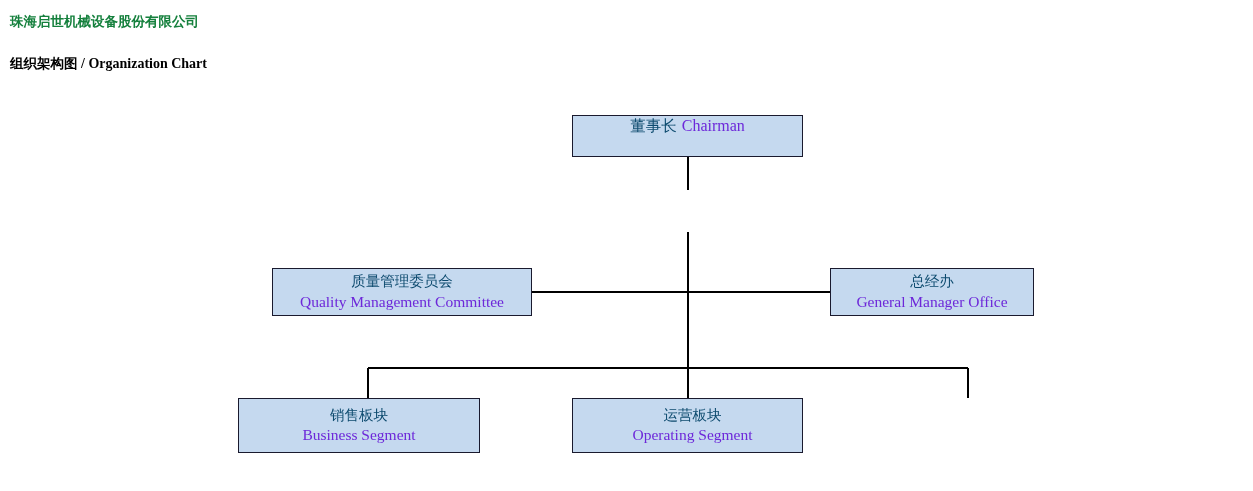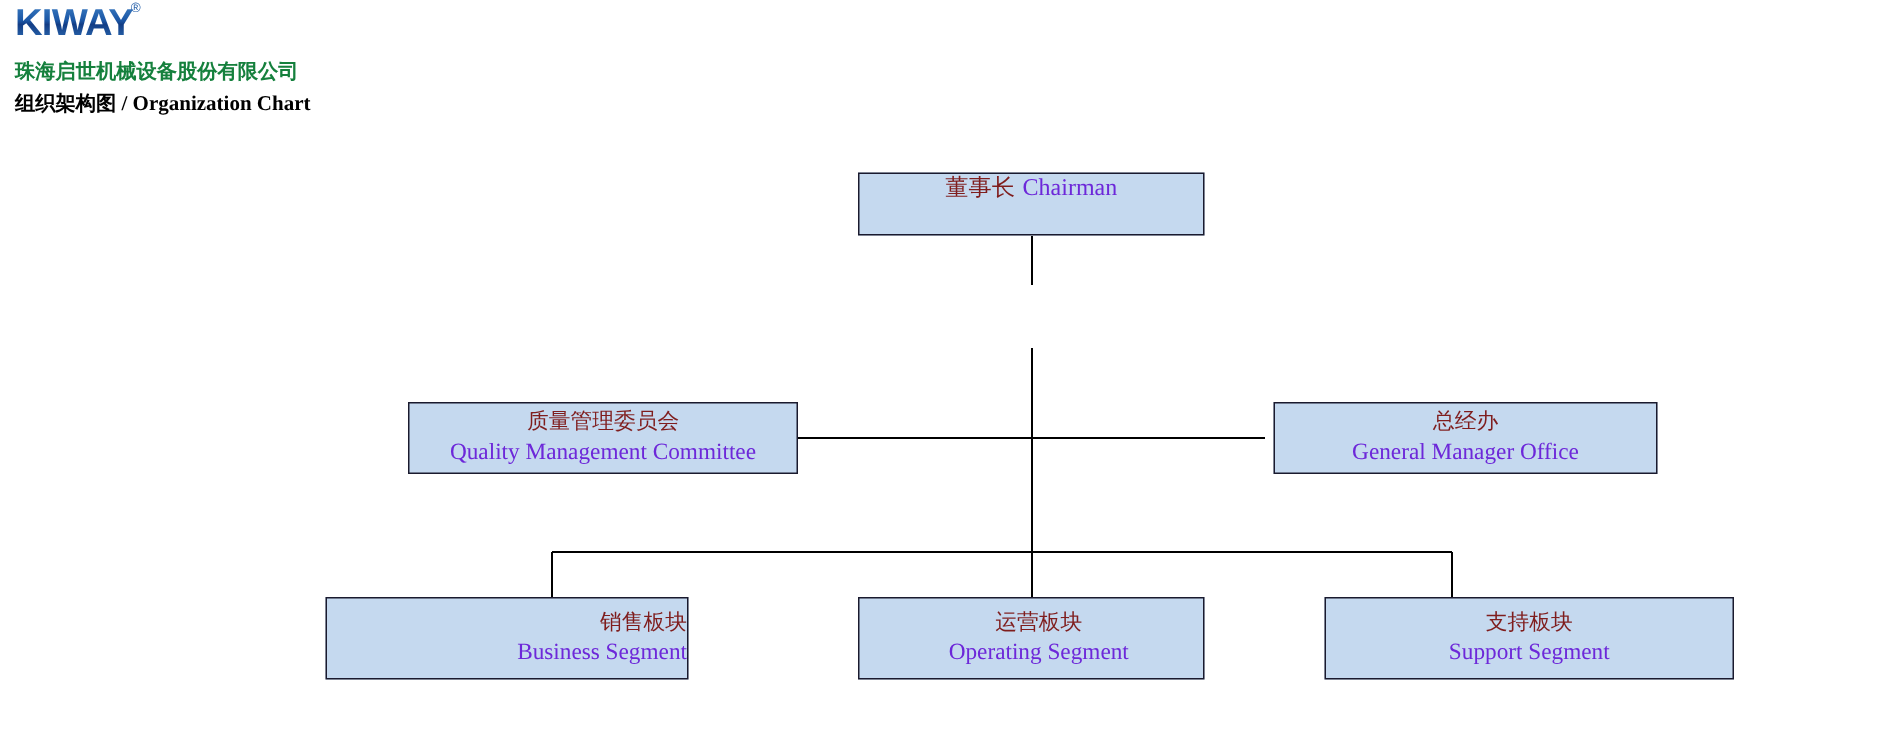--- a/index.html
+++ b/index.html
@@ -59,21 +59,21 @@
     font-family: "DejaVu Sans", "Liberation Sans", sans-serif;
     font-weight: bold;
     font-size: 13.5px;
     color: #15803d;
     margin-top: 11px;
     white-space: nowrap;
     letter-spacing: 0px;
   }
   .chart-title {
     font-size: 13.5px;
-    margin-top: 3px;
+    margin-top: 24px;
     white-space: nowrap;
     color: #000000;
   }
   .chart-title .zh {
     font-family: "DejaVu Sans", "Liberation Sans", sans-serif;
     font-weight: bold;
     font-size: 13.5px;
   }
   .chart-title .en {
     font-family: "Liberation Serif", "DejaVu Serif", serif;
@@ -105,21 +105,21 @@
     display: flex;
     flex-direction: column;
     align-items: center;
     justify-content: center;
     text-align: center;
     line-height: 1.28;
   }
   .node .zh {
     font-family: "DejaVu Sans", "Liberation Sans", sans-serif;
     font-size: 14.5px;
-    color: #7f1d1d;
+    color: #0c4a6e;
     display: block;
   }
   .node .en {
     font-family: "Liberation Serif", "DejaVu Serif", serif;
     font-size: 15.5px;
     color: #6d28d9;
     display: block;
   }
   .node.single {
     flex-direction: row;
@@ -131,23 +131,20 @@
   .node.single .en { font-size: 16px; }
   .node.two-line .zh { margin-bottom: 1px; }
 </style>
 </head>
 <body>
 
 <div id="page">
 
   <div id="header">
 
-    <div class="logo-wrap">
-      <span class="logo-text">KIWAY</span><span class="logo-reg">®</span>
-    </div>
 
     <div class="company-name">珠海启世机械设备股份有限公司</div>
 
     <div class="chart-title">
       <span class="zh">组织架构图</span><span class="en"> / </span><span class="en">Organization Chart</span>
     </div>
   </div>
 
   <div id="chart">
 
@@ -173,34 +170,30 @@
       <span class="zh">董事长</span>
       <span class="en">Chairman</span>
     </div>
 
 
     <div class="node two-line" style="left:272px; top:268px; width:260px; height:48px;">
       <span class="zh">质量管理委员会</span>
       <span class="en">Quality Management Committee</span>
     </div>
 
-    <div class="node two-line" style="left:849px; top:268px; width:256px; height:48px;">
+    <div class="node two-line" style="left:830px; top:268px; width:204px; height:48px;">
       <span class="zh">总经办</span>
       <span class="en">General Manager Office</span>
     </div>
 
-    <div class="node two-line" style="left:217px; top:398px; width:242px; height:55px;align-items:flex-end;">
+    <div class="node two-line" style="left:238px; top:398px; width:242px; height:55px;">
       <span class="zh">销售板块</span>
       <span class="en">Business Segment</span>
     </div>
 
     <div class="node two-line" style="left:572px; top:398px; width:231px; height:55px;padding-left:10px;">
       <span class="zh">运营板块</span>
       <span class="en">Operating Segment</span>
     </div>
 
-    <div class="node two-line" style="left:883px; top:398px; width:273px; height:55px;">
-      <span class="zh">支持板块</span>
-      <span class="en">Support Segment</span>
-    </div>
 
   </div>
 </div>
 
 </body></html>

